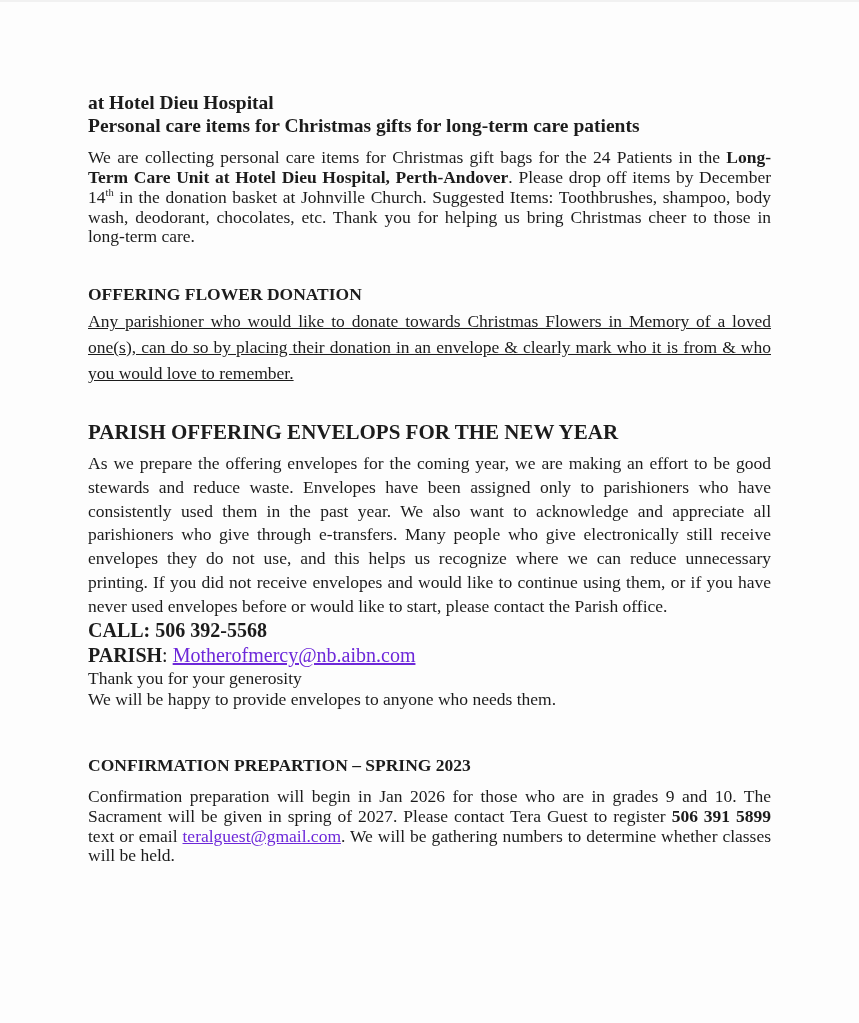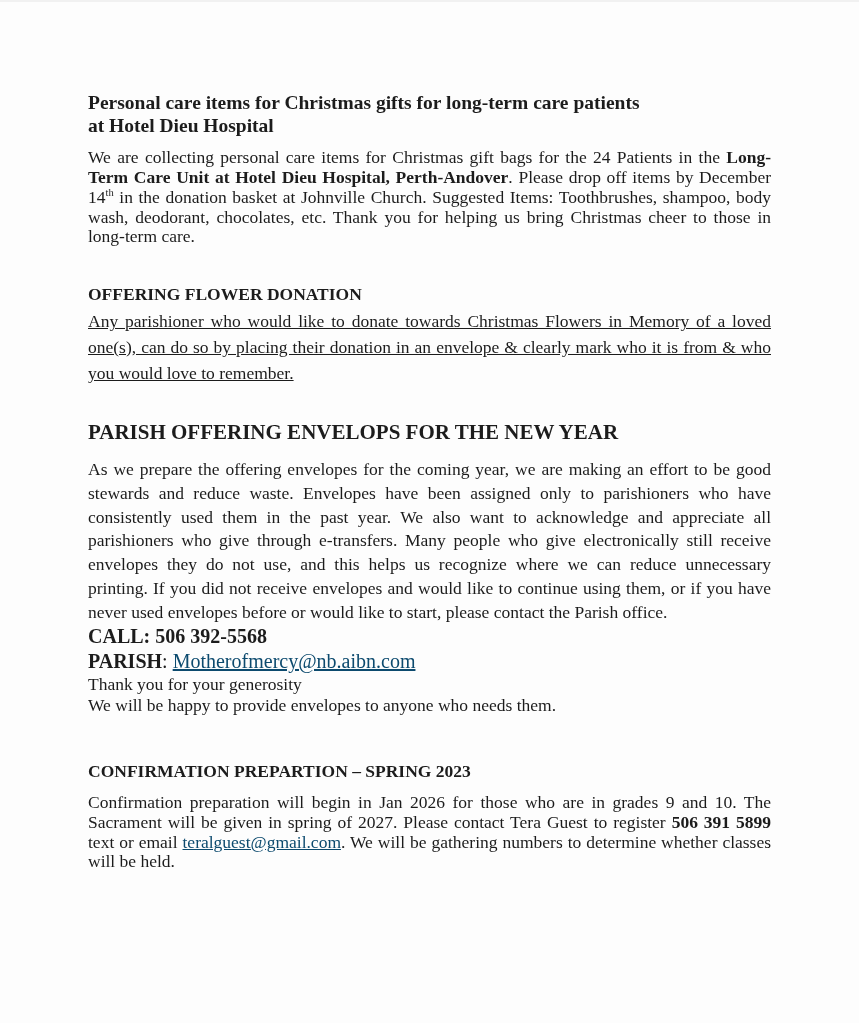--- a/index.html
+++ b/index.html
@@ -52,54 +52,54 @@
   .sec-parish { margin-top: 33px; }
   .h-large {
     font-weight: bold;
     font-size: 21px;
     line-height: 1.2;
   }
   .body-med {
     font-size: 17.5px;
     line-height: 1.36;
     text-align: justify;
-    margin-top: 13px;
+    margin-top: 7px;
   }
   .contact-line {
     font-size: 20px;
     line-height: 1.24;
   }
   .note-line {
     font-size: 17.5px;
     line-height: 1.2;
   }
   .sec-confirmation { margin-top: 45px; }
   .b { font-weight: bold; }
   sup {
     font-size: 0.6em;
     vertical-align: super;
     line-height: 0;
   }
   a.link {
-    color: #0c4a6e;
+    color: #6d28d9;
     text-decoration: underline;
   }
 </style>
 </head>
 <body>
 
 <div class="page">
   <div class="scan-edge"></div>
 
   <div class="content">
 
     <section>
       <div class="title">
+        <div>at Hotel Dieu Hospital</div>
         <div>Personal care items for Christmas gifts for long-term care patients</div>
-        <div>at Hotel Dieu Hospital</div>
       </div>
       <p class="body-tight"><span>We are collecting personal care items for Christmas gift bags for the 24 Patients in the </span><span class="b">Long-Term Care Unit at Hotel Dieu Hospital, Perth-Andover</span><span>. Please drop off items by December 14</span><sup>th</sup><span> in the donation basket at Johnville Church. Suggested Items: Toothbrushes, shampoo, body wash, deodorant, chocolates, etc. Thank you for helping us bring Christmas cheer to those in long-term care.</span></p>
     </section>
 
     <section class="sec-flower">
       <div class="h-small">OFFERING FLOWER DONATION</div>
       <p class="body-loose"><span>Any parishioner who would like to donate towards Christmas Flowers in Memory of a loved one(s), can do so by placing their donation in an envelope &amp; clearly mark who it is from &amp; who you would love to remember.</span></p>
     </section>
 
     <section class="sec-parish">

